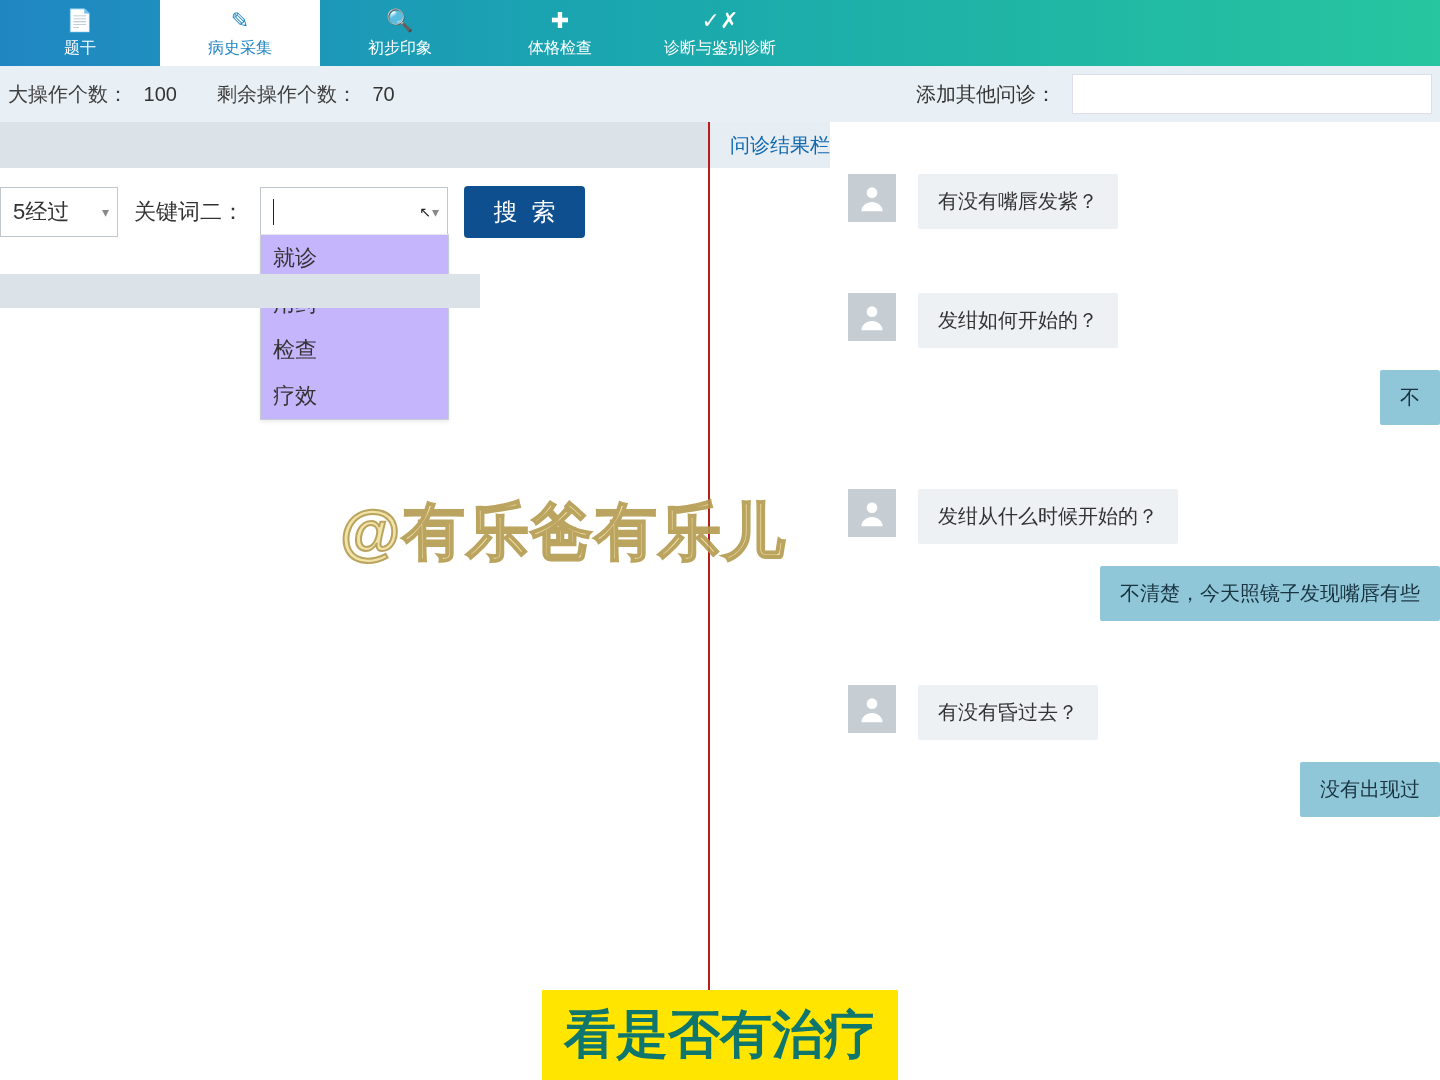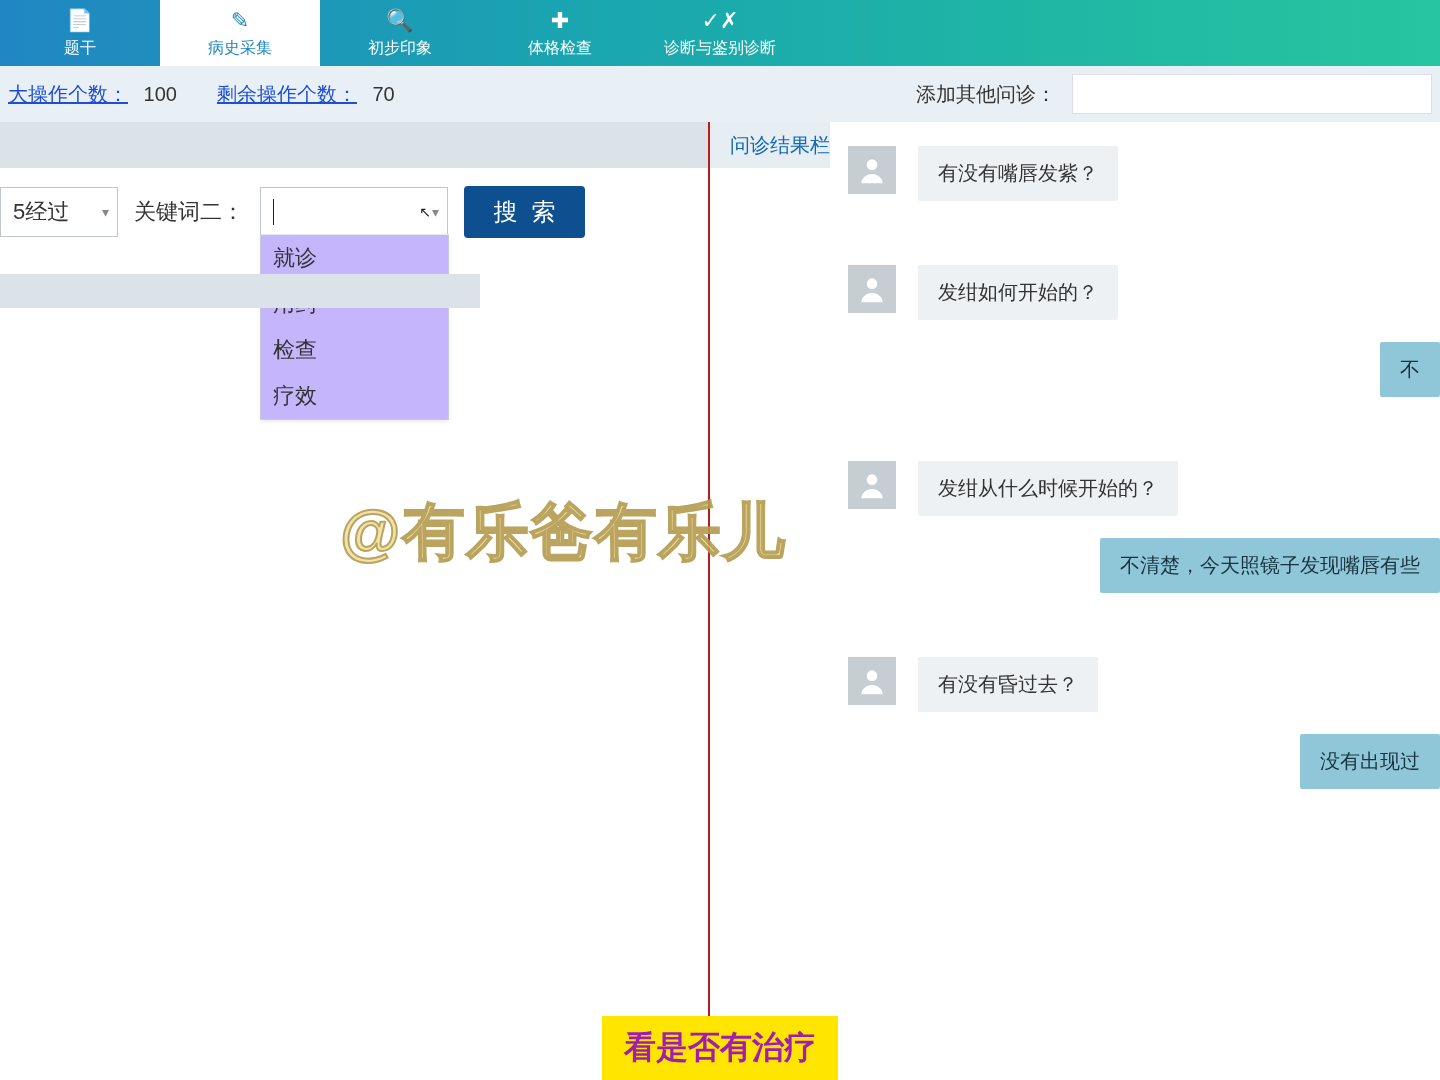--- a/index.html
+++ b/index.html
@@ -37,21 +37,21 @@
 .stats-bar {
   background: #e9f0f5;
   height: 56px;
   display: flex;
   align-items: center;
   padding: 0 8px;
   font-size: 20px;
   color: #333;
 }
 .stats-item { margin-right: 40px; }
-.stats-label { color: #1d4ed8; text-decoration: underline; }
+.stats-label { color: #404040; }
 .stats-val { color: #333; margin-left: 10px; }
 .add-inquiry-label { margin-left: auto; margin-right: 16px; }
 .add-inquiry-input {
   width: 360px;
   height: 40px;
   background: #fff;
   border: 1px solid #dde;
   padding: 4px 8px;
   font-size: 18px;
 }
@@ -163,20 +163,21 @@
   padding-left: 20px;
 }
 .result-title {
   color: #1169b0;
   font-size: 20px;
 }
 .chat-area {
   flex: 1;
   padding: 24px 0 24px 18px;
   overflow: hidden;
+  margin-top: 28px;
 }
 .chat-row {
   display: flex;
   align-items: flex-start;
   margin-bottom: 64px;
 }
 .chat-row.right {
   justify-content: flex-end;
   padding-right: 0;
 }
@@ -213,23 +214,23 @@
   font-weight: 700;
   color: #f0e19f;
   -webkit-text-stroke: 2px #b49b4e;
   opacity: 0.9;
   pointer-events: none;
   z-index: 50;
   letter-spacing: 2px;
   text-align: right;
 }
 .caption-text {
-  font-size: 32px;
+  font-size: 52px;
   font-weight: 700;
-  color: #a21caf;
+  color: #0f766e;
 }
 .bottom-caption {
   position: absolute;
   left: 50%;
   transform: translateX(-50%);
   bottom: 0;
   background: #ffe500;
   padding: 10px 22px;
   z-index: 60;
 }

